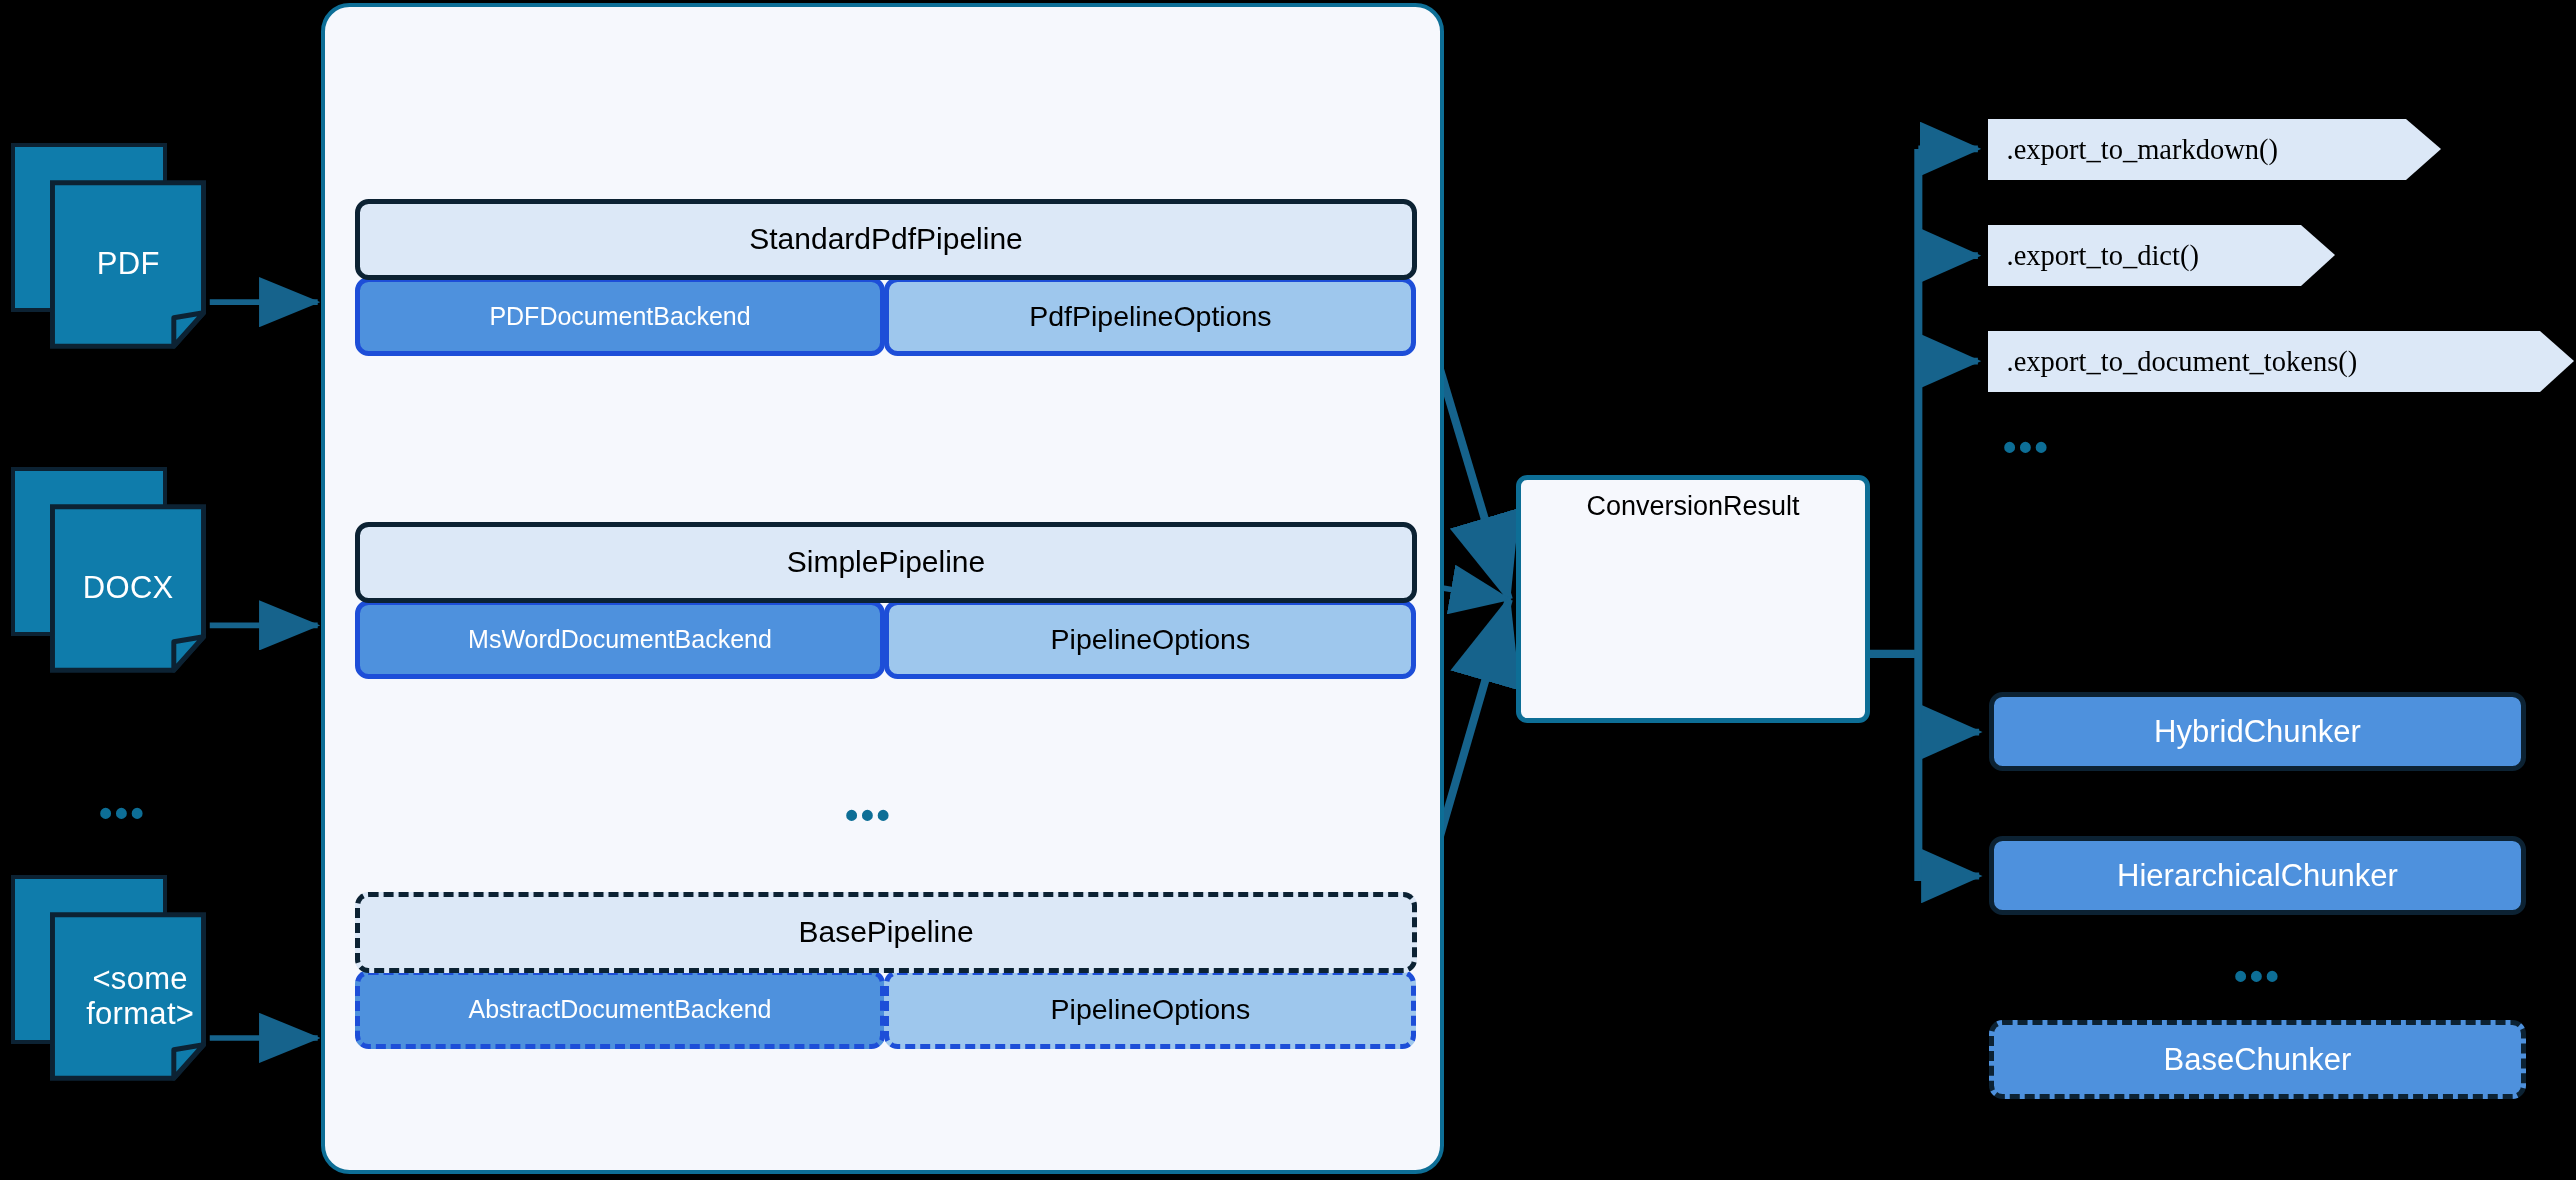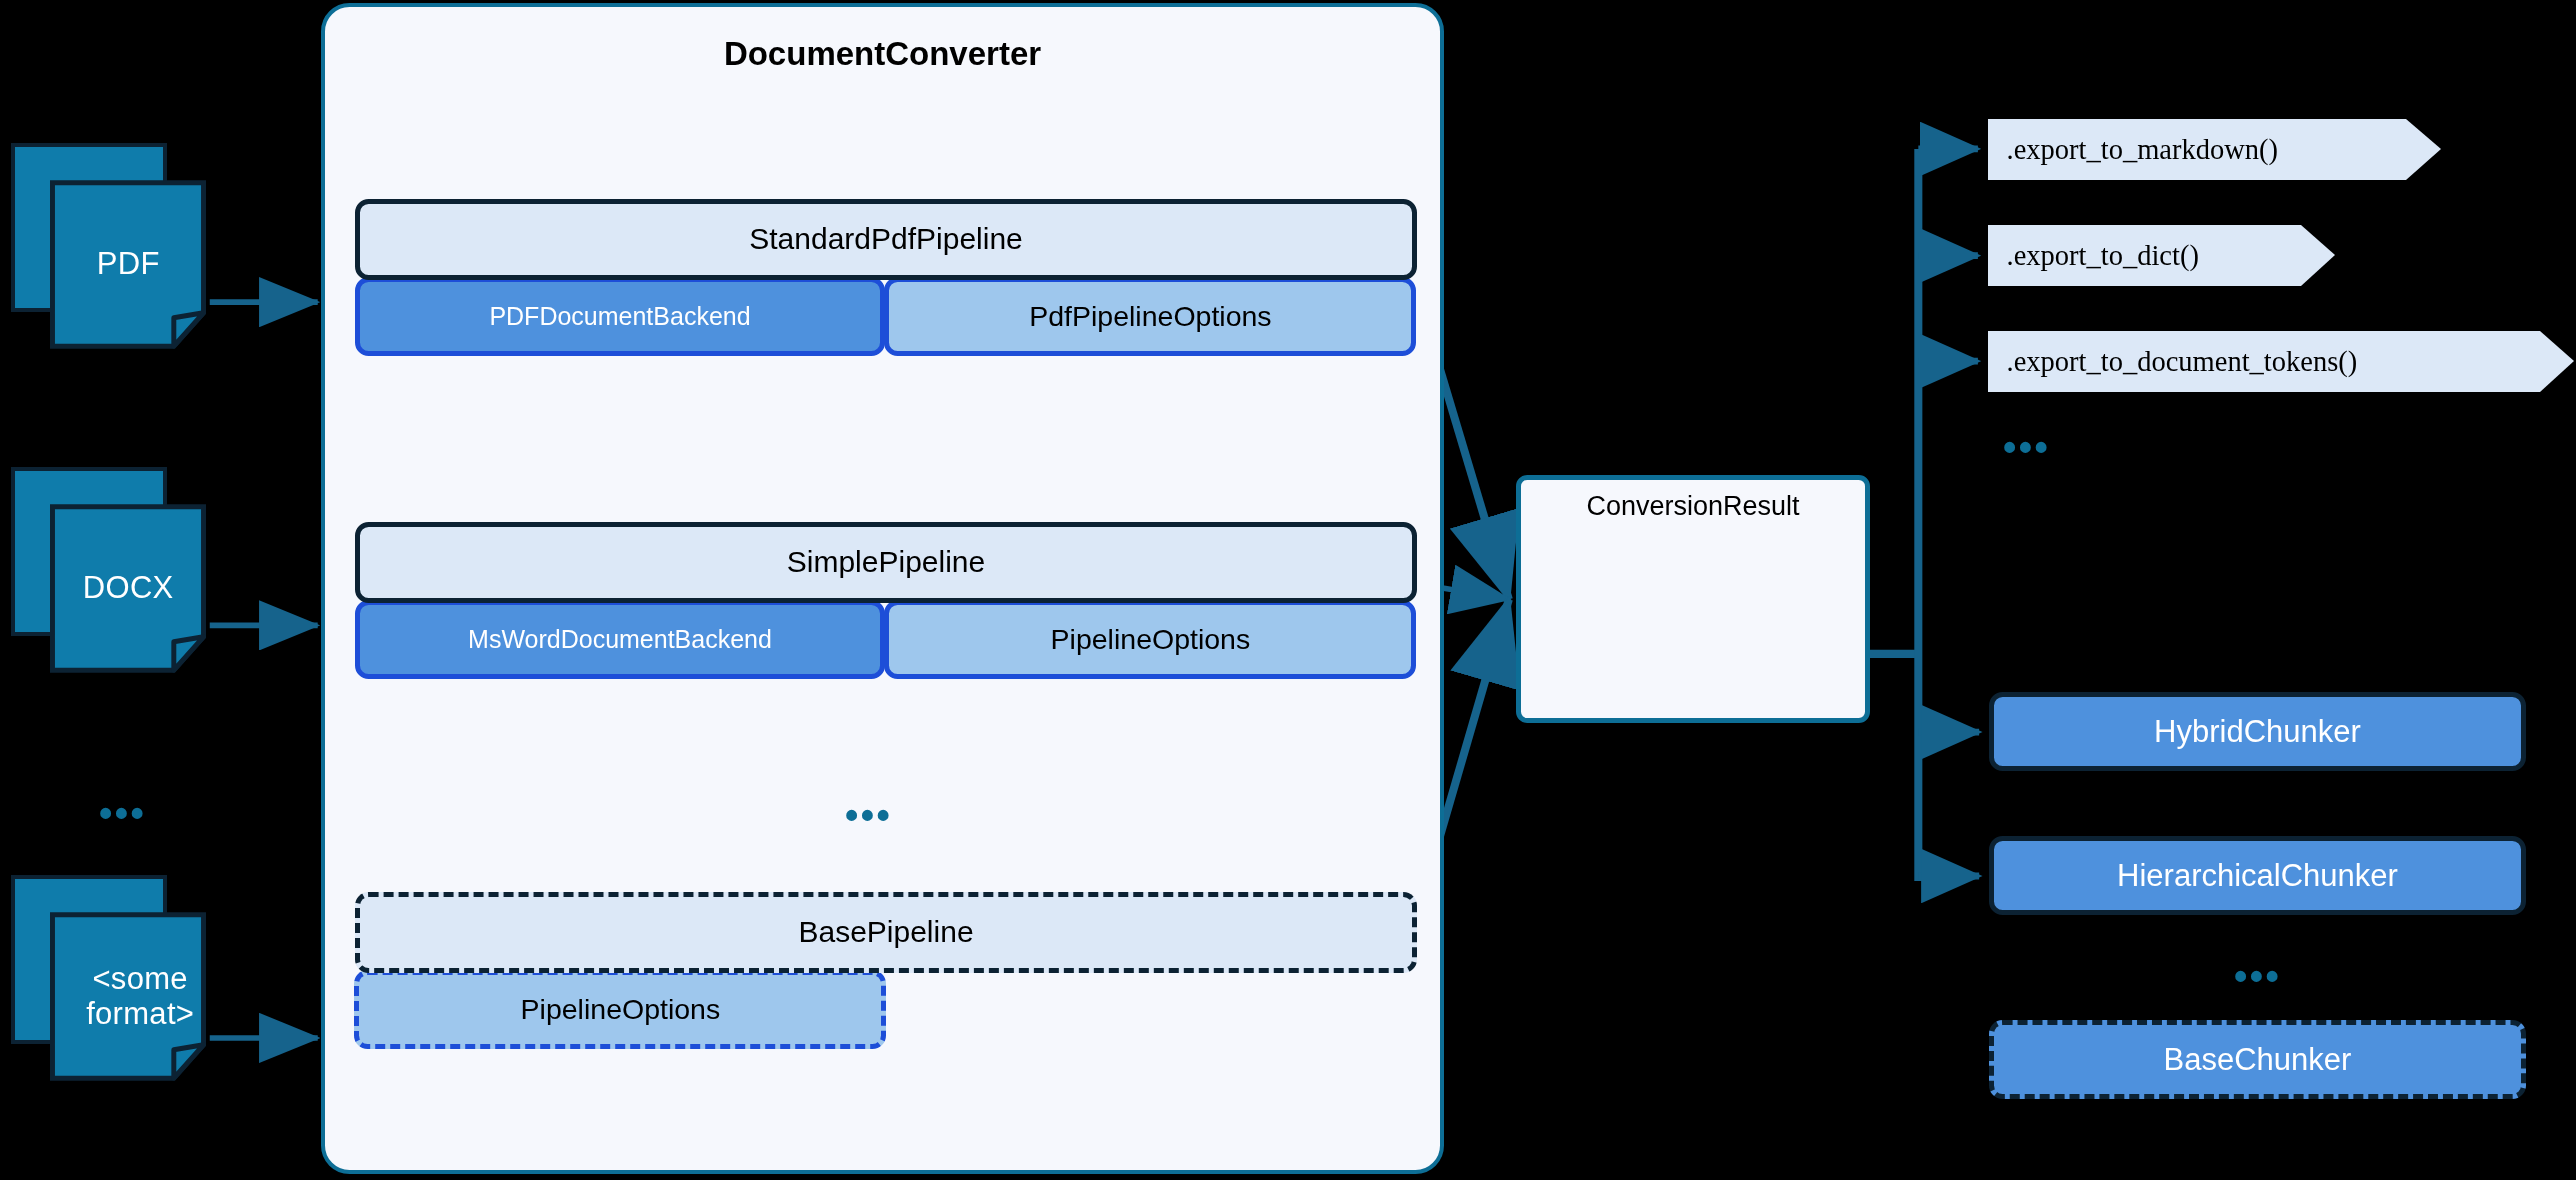--- a/index.html
+++ b/index.html
@@ -122,21 +122,20 @@
       <svg width="156" height="169" viewBox="0 0 252 272" xmlns="http://www.w3.org/2000/svg">
         <path d="M4,4 H248 V214 L200,268 H4 Z" fill="#0f7cab" stroke="#0c2233" stroke-width="8"></path>
         <path d="M248,214 L200,222 L200,268 Z" fill="#0f7cab" stroke="#0c2233" stroke-width="8" stroke-linejoin="round"></path>
       </svg>
     </div>
     <div class="lbl" style="white-space:pre-line;padding-left:12px;">&lt;some
 format&gt;</div>
   </div>
 
   <div class="converter">
-    <div class="conv-title">DocumentConverter</div>
 
     <div class="pipe" style="top:192px;">
       <div class="head">StandardPdfPipeline</div>
       <div class="cells">
         <div class="cell backend">PDFDocumentBackend</div>
         <div class="cell options">PdfPipelineOptions</div>
       </div>
     </div>
 
     <div class="pipe" style="top:515px;">
@@ -145,20 +144,21 @@
         <div class="cell backend">MsWordDocumentBackend</div>
         <div class="cell options">PipelineOptions</div>
       </div>
     </div>
 
     <div class="ellipsis" style="left:520px;top:789px;">•••</div>
 
     <div class="pipe dashed" style="top:885px;">
       <div class="head">BasePipeline</div>
       <div class="cells">
+        <div class="cell backend">AbstractDocumentBackend</div>
         <div class="cell options">PipelineOptions</div>
       </div>
     </div>
   </div>
 
   <div class="convres">
     <div class="cr-title">ConversionResult</div>
   </div>
 
   <div class="chev" style="left:1988px;top:119px;width:453px;clip-path:polygon(0 0,418px 0,453px 30px,418px 61px,0 61px);">

